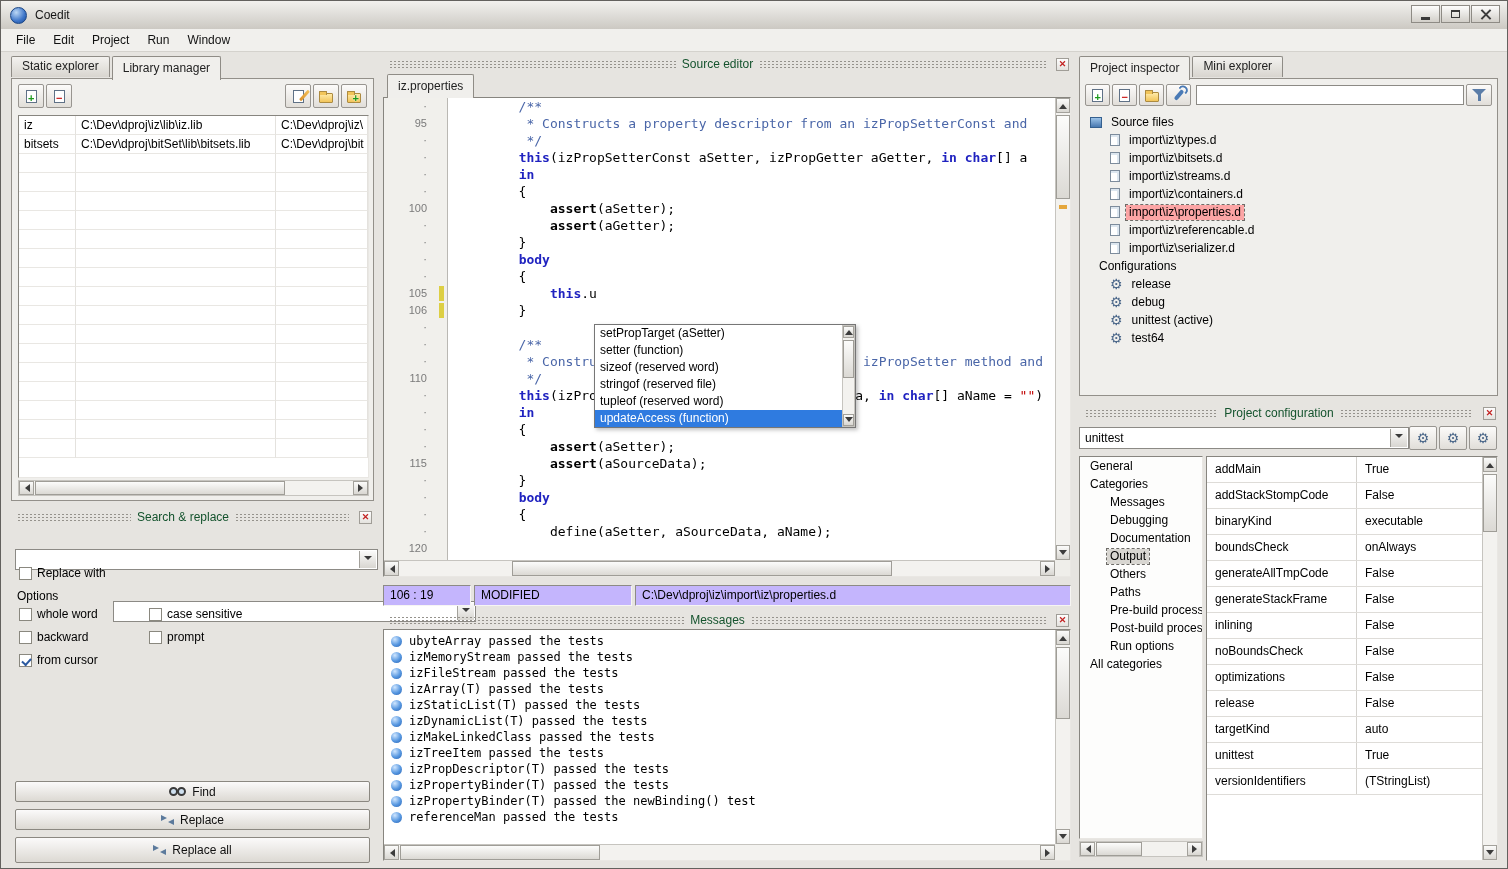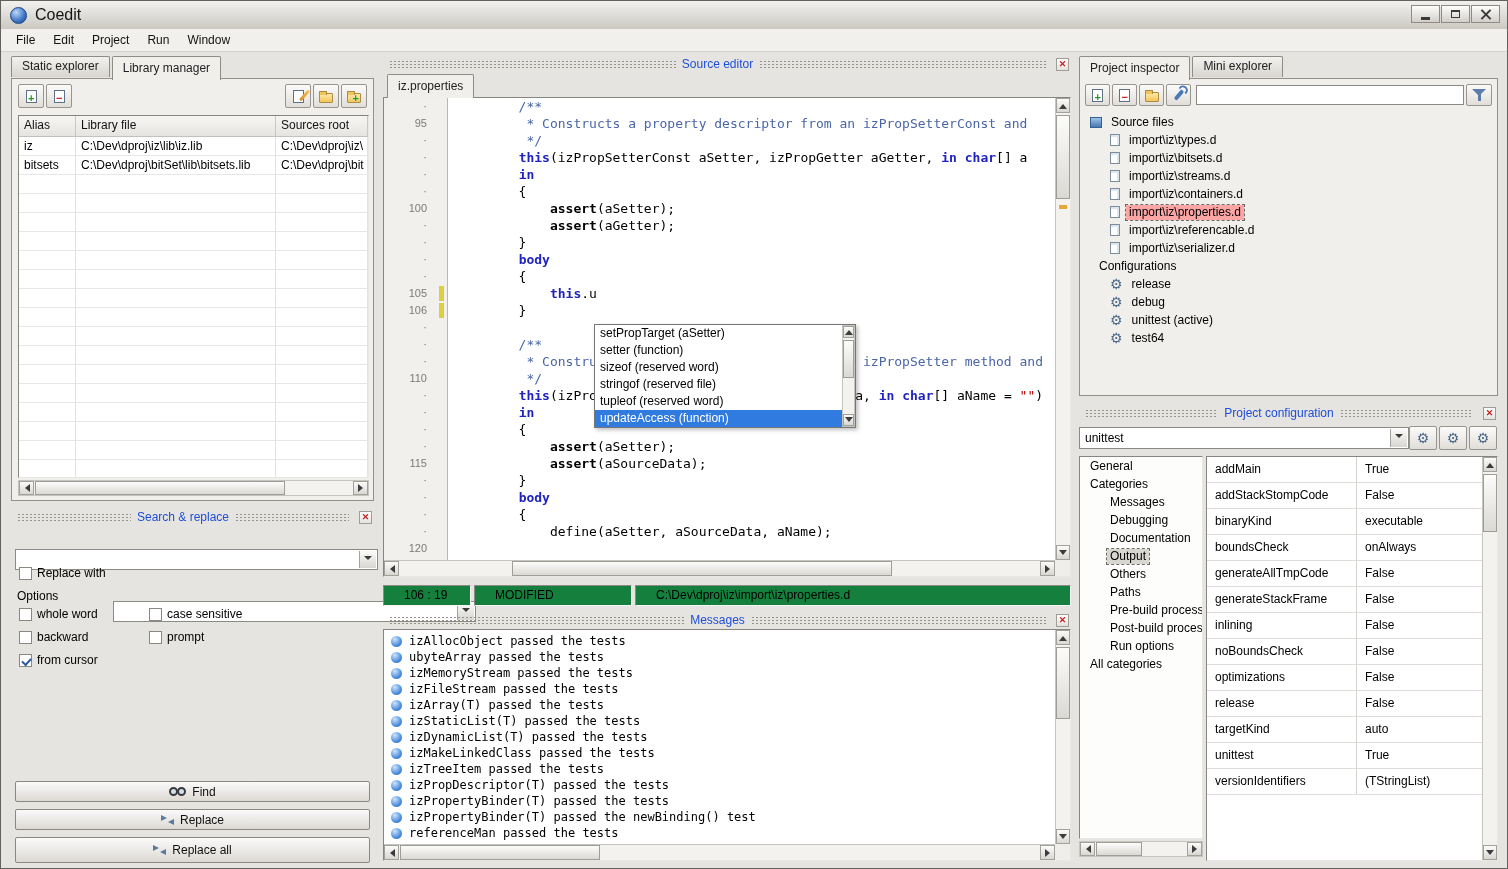--- a/index.html
+++ b/index.html
@@ -4,39 +4,39 @@
 <style>
   html,body{margin:0;padding:0}
   body{font-family:"Liberation Sans",sans-serif;font-size:12px;color:#000;background:#7a7a7a}
   .app{position:relative;width:1508px;height:869px;background:#e6e4e0;border:1px solid #63615e;overflow:hidden;box-sizing:border-box}
   .abs{position:absolute}
   span{display:inline-block}
 
   
   .titlebar{position:absolute;left:0;top:0;right:0;height:28px;background:linear-gradient(#f2f1ee,#ccc9c3);border-bottom:1px solid #a19e98;display:flex;align-items:center}
   .app-icon{width:17px;height:17px;margin:0 8px 0 9px;border-radius:50%;background:radial-gradient(circle at 35% 30%,#bcd8f5,#3c74c8 60%,#1d4e96);border:1px solid #1a4585;box-sizing:border-box}
-  .title-text{font-size:16px;color:#141414}
+  .title-text{font-size:12px;color:#141414}
   .capbtns{position:absolute;right:7px;top:4px;display:flex;gap:1px}
   .cap{width:29px;height:18px;background:linear-gradient(#fdfdfc,#d2cfc9);border:1px solid #8e8b85;display:flex;align-items:center;justify-content:center;box-sizing:border-box}
   .g-min{width:9px;height:3px;background:#3a3a3a;margin-top:8px}
   .g-max{width:9px;height:8px;border:1px solid #3a3a3a;border-top-width:2px;box-sizing:border-box}
   .g-close{position:relative;width:11px;height:11px}
   .g-close::before,.g-close::after{content:'';position:absolute;left:5px;top:-1px;width:2px;height:13px;background:#3a3a3a}
   .g-close::before{transform:rotate(45deg)}.g-close::after{transform:rotate(-45deg)}
 
   
   .menubar{position:absolute;left:0;top:28px;right:0;height:22px;background:#f1f0ed;border-bottom:1px solid #d4d2cd;display:flex;align-items:center;padding-left:6px}
   .menu-item{padding:0 9px;line-height:21px;color:#111}
 
   
   .panel{background:#f0efec;border:1px solid #93908a;box-sizing:border-box}
   .sunken{background:#fff;border:1px solid;border-color:#87857f #e9e7e3 #e9e7e3 #87857f;box-sizing:border-box}
   .hdr{display:flex;align-items:center;height:16px}
   .hdr .dots{flex:1;height:8px;margin:0 6px;background-image:radial-gradient(circle,#95928c 0.9px,transparent 1px);background-size:4px 3px}
-  .hdr .lab{color:#1d4ed8;white-space:nowrap}
+  .hdr .lab{color:#14532d;white-space:nowrap}
   .xbtn{width:13px;height:13px;margin:0 2px 0 4px;background:linear-gradient(#fefefe,#e4e2de);border:1px solid #a09d97;color:#c32222;font-size:9px;font-weight:bold;line-height:11px;text-align:center;box-sizing:border-box}
 
   .tabbar{position:absolute;display:flex;align-items:flex-start;height:23px;z-index:3}
   .tab{height:20px;line-height:19px;padding:0 10px;background:linear-gradient(#f3f2ef,#d8d5cf);border:1px solid #8f8c86;border-bottom:none;border-radius:2px 2px 0 0;margin-right:2px;color:#222}
   .tab.active{height:23px;line-height:22px;background:#f0efec;z-index:4}
 
   .tbtn{position:absolute;width:26px;height:24px;background:linear-gradient(#fcfbfa,#e1ded9);border:1px solid #989590;border-radius:2px;box-sizing:border-box;display:flex;align-items:center;justify-content:center}
   .btn{background:linear-gradient(#fbfafa,#dcd9d3);border:1px solid #8b8881;border-radius:2px;box-sizing:border-box;display:flex;align-items:center;justify-content:center;gap:6px;color:#111}
 
   .combo{background:#fff;border:1px solid #8c8a85;box-sizing:border-box;position:relative}
@@ -99,21 +99,21 @@
   .tk-s{color:#c00000}
   .tk-b{color:#000;font-weight:bold}
   .popup{position:absolute;left:210px;top:226px;width:262px;background:#fff;border:1px solid #767676;box-shadow:2px 2px 4px rgba(0,0,0,.25);z-index:20;box-sizing:border-box}
   .ci{height:17px;line-height:17px;padding-left:5px;margin-right:13px;white-space:nowrap;overflow:hidden}
   .ci.sel{background:#2f7be0;color:#fff}
   .psb{position:absolute;right:0;top:0;bottom:0;width:13px;background:#f3f2ef;border-left:1px solid #c6c4bf;box-sizing:border-box}
   .psb .arr{left:0;right:0;height:12px}
   .psb .thumb{left:0;right:0;top:14px;height:38px}
 
   .statusbar{position:absolute;display:flex;gap:3px}
-  .scell{height:21px;line-height:19px;padding-left:20px;background:#15803d;border:1px solid;border-color:#8d8b86 #f6f5f3 #f6f5f3 #8d8b86;box-sizing:border-box;white-space:nowrap;overflow:hidden}
+  .scell{height:21px;line-height:19px;padding-left:6px;background:#c4b5fd;border:1px solid;border-color:#8d8b86 #f6f5f3 #f6f5f3 #8d8b86;box-sizing:border-box;white-space:nowrap;overflow:hidden}
 
   .msg{display:flex;align-items:center;gap:7px;height:16px;padding-left:6px;font-family:"DejaVu Sans Mono",monospace;font-size:12px;white-space:nowrap}
 
   
   .trow{display:flex;align-items:center;gap:6px;height:18px;padding-left:6px;white-space:nowrap}
   .trow.d1{padding-left:26px}
   .tlabel{line-height:15px;padding:0 3px}
   .tlabel.selbox{background:#fca5a5;outline:1px dashed #6e6c68}
 
   
@@ -178,25 +178,20 @@
     <div class="tbtn" style="right:34px;top:5px">
       <span class="i-folder"></span>
     </div>
     <div class="tbtn" style="right:6px;top:5px">
       <span class="i-folder">
           <span class="badge g">+</span>
         </span>
     </div>
 
     <div class="sunken abs" style="left:6px;top:36px;width:351px;height:363px;overflow:hidden">
-      <div class="lt-head">
-          <div class="lt-hcell">Alias</div>
-          <div class="lt-hcell">Library file</div>
-          <div class="lt-hcell">Sources root</div>
-        </div>
       <div>
           <div class="lt-row">
             <div class="lt-cell">iz</div>
             <div class="lt-cell">C:\Dev\dproj\iz\lib\iz.lib</div>
             <div class="lt-cell">C:\Dev\dproj\iz\</div>
           </div>
           <div class="lt-row">
             <div class="lt-cell">bitsets</div>
             <div class="lt-cell">C:\Dev\dproj\bitSet\lib\bitsets.lib</div>
             <div class="lt-cell">C:\Dev\dproj\bit</div>
@@ -474,24 +469,20 @@
   <div class="hdr abs" style="left:382px;top:611px;width:688px">
     <div class="dots"></div>
     <div class="lab">Messages</div>
     <div class="dots"></div>
     <div class="xbtn">✕</div>
   </div>
   <div class="abs sunken" style="left:382px;top:628px;width:688px;height:232px;background:#fff">
     <div class="abs" style="left:1px;top:3px;right:16px;bottom:17px;overflow:hidden">
         <div class="msg">
           <div class="msg-ico"></div>
-          <span>izAllocObject passed the tests</span>
-        </div>
-        <div class="msg">
-          <div class="msg-ico"></div>
           <span>ubyteArray passed the tests</span>
         </div>
         <div class="msg">
           <div class="msg-ico"></div>
           <span>izMemoryStream passed the tests</span>
         </div>
         <div class="msg">
           <div class="msg-ico"></div>
           <span>izFileStream passed the tests</span>
         </div>

